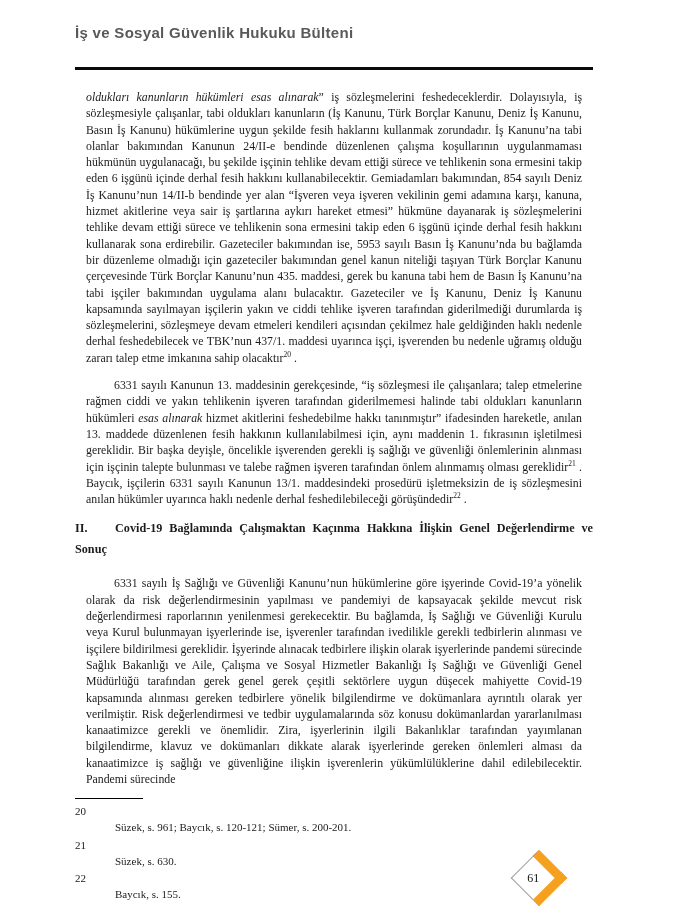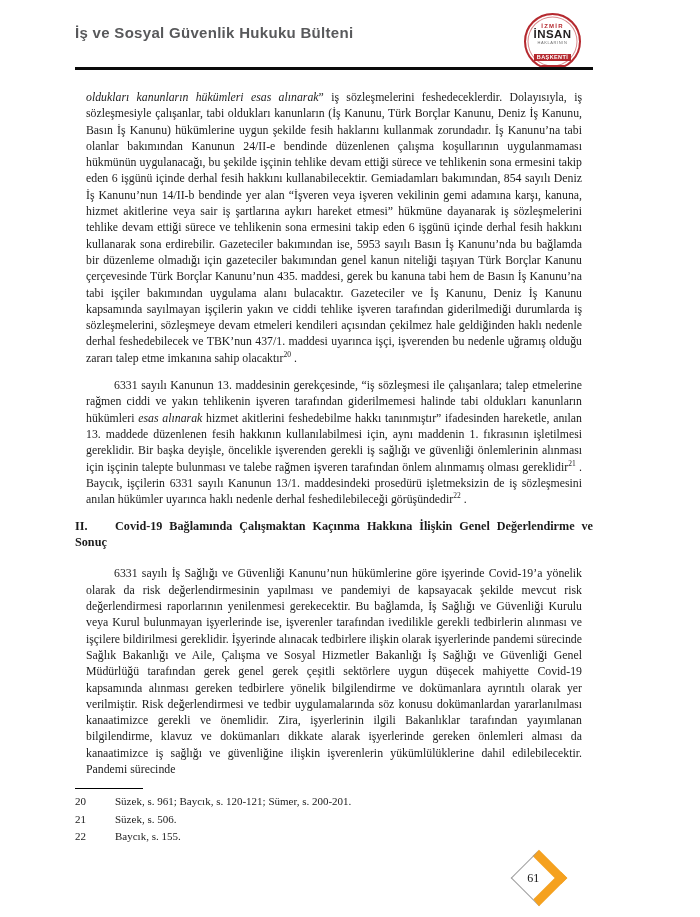--- a/index.html
+++ b/index.html
@@ -33,31 +33,31 @@
 
   
   .content { position:absolute; top:78px; left:75px; width:518px; }
   .para { margin:11px; text-align:justify; font-size:11.8px; line-height:16.3px; }
   .para + .para { margin-top:7px; }
   .para.indent { text-indent:28px; }
   .it { font-style:italic; }
   sup { font-size:7.5px; line-height:0; }
 
   .heading {
-    margin:11px 0 15px 0; font-weight:bold; font-size:12.2px; line-height:16px;
+    margin:11px 0 15px 0; font-weight:bold; font-size:12.2px; line-height:21px;
     text-align:justify;
   }
   .heading-number { display:inline-block; width:40px; }
 
   
   .fn-rule { margin-top:6px; width:68px; border-top:1.5px solid #000; }
   .footnotes { margin-top:4px; }
   .fn-row { display:flex; font-size:11px; line-height:17.5px; }
   .fn-num { flex:0 0 40px; }
-  .fn-text { flex:1; }
+  .fn-text { flex:1;margin-top:16px; }
 
   
   .page-badge {
     position:absolute; left:519px; top:858px; width:40px; height:40px;
     box-sizing:border-box; background:#fff;
     border:1px solid #9e9e9e; border-top:9px solid #F5A11F; border-right:9px solid #F5A11F;
     transform:rotate(45deg);
   }
   .badge-num {
     position:absolute; top:50%; left:50%;
@@ -65,46 +65,39 @@
     font-size:12px; color:#111; font-family:"Liberation Serif", serif;
   }
 </style>
 </head>
 <body>
 
 <div class="page">
 
   <div class="header-title">İş ve Sosyal Güvenlik Hukuku Bülteni</div>
 
-  <div class="logo">
-    <div class="logo-izmir">İZMİR</div>
-    <div class="logo-insan">İNSAN</div>
-    <div class="logo-hak">HAKLARININ</div>
-    <div class="logo-bas">BAŞKENTİ</div>
-    <div class="logo-ribbon"></div>
-  </div>
 
   <div class="header-rule"></div>
 
   <div class="content">
     <div id="body-content">
         <p class="para"><span class="it">oldukları kanunların hükümleri esas alınarak</span><span>” iş sözleşmelerini feshedeceklerdir. Dolayısıyla, iş sözleşmesiyle çalışanlar, tabi oldukları kanunların (İş Kanunu, Türk Borçlar Kanunu, Deniz İş Kanunu, Basın İş Kanunu) hükümlerine uygun şekilde fesih haklarını kullanmak zorundadır. İş Kanunu’na tabi olanlar bakımından Kanunun 24/II-e bendinde düzenlenen çalışma koşullarının uygulanmaması hükmünün uygulanacağı, bu şekilde işçinin tehlike devam ettiği sürece ve tehlikenin sona ermesini takip eden 6 işgünü içinde derhal fesih hakkını kullanabilecektir. Gemiadamları bakımından, 854 sayılı Deniz İş Kanunu’nun 14/II-b bendinde yer alan “İşveren veya işveren vekilinin gemi adamına karşı, kanuna, hizmet akitlerine veya sair iş şartlarına aykırı hareket etmesi” hükmüne dayanarak iş sözleşmelerini tehlike devam ettiği sürece ve tehlikenin sona ermesini takip eden 6 işgünü içinde derhal fesih hakkını kullanarak sona erdirebilir. Gazeteciler bakımından ise, 5953 sayılı Basın İş Kanunu’nda bu bağlamda bir düzenleme olmadığı için gazeteciler bakımından genel kanun niteliği taşıyan Türk Borçlar Kanunu çerçevesinde Türk Borçlar Kanunu’nun 435. maddesi, gerek bu kanuna tabi hem de Basın İş Kanunu’na tabi işçiler bakımından uygulama alanı bulacaktır. Gazeteciler ve İş Kanunu, Deniz İş Kanunu kapsamında sayılmayan işçilerin yakın ve ciddi tehlike işveren tarafından giderilmediği durumlarda iş sözleşmelerini, sözleşmeye devam etmeleri kendileri açısından çekilmez hale geldiğinden haklı nedenle derhal feshedebilecek ve TBK’nun 437/1. maddesi uyarınca işçi, işverenden bu nedenle uğramış olduğu zararı talep etme imkanına sahip olacaktır</span><sup>20</sup><span> .</span></p>
         <p class="para indent"><span>6331 sayılı Kanunun 13. maddesinin gerekçesinde, “iş sözleşmesi ile çalışanlara; talep etmelerine rağmen ciddi ve yakın tehlikenin işveren tarafından giderilmemesi halinde tabi oldukları kanunların hükümleri </span><span class="it">esas alınarak</span><span> hizmet akitlerini feshedebilme hakkı tanınmıştır” ifadesinden hareketle, anılan 13. maddede düzenlenen fesih hakkının kullanılabilmesi için, aynı maddenin 1. fıkrasının işletilmesi gereklidir. Bir başka deyişle, öncelikle işverenden gerekli iş sağlığı ve güvenliği önlemlerinin alınması için işçinin talepte bulunması ve talebe rağmen işveren tarafından önlem alınmamış olması gereklidir</span><sup>21</sup><span> . Baycık, işçilerin 6331 sayılı Kanunun 13/1. maddesindeki prosedürü işletmeksizin de iş sözleşmesini anılan hükümler uyarınca haklı nedenle derhal feshedilebileceği görüşündedir</span><sup>22</sup><span> .</span></p>
         <p class="heading"><span class="heading-number">II.</span><span>Covid-19 Bağlamında Çalışmaktan Kaçınma Hakkına İlişkin Genel Değerlendirme ve Sonuç</span></p>
         <p class="para indent"><span>6331 sayılı İş Sağlığı ve Güvenliği Kanunu’nun hükümlerine göre işyerinde Covid-19’a yönelik olarak da risk değerlendirmesinin yapılması ve pandemiyi de kapsayacak şekilde mevcut risk değerlendirmesi raporlarının yenilenmesi gerekecektir. Bu bağlamda, İş Sağlığı ve Güvenliği Kurulu veya Kurul bulunmayan işyerlerinde ise, işverenler tarafından ivedilikle gerekli tedbirlerin alınması ve işçilere bildirilmesi gereklidir. İşyerinde alınacak tedbirlere ilişkin olarak işyerlerinde pandemi sürecinde Sağlık Bakanlığı ve Aile, Çalışma ve Sosyal Hizmetler Bakanlığı İş Sağlığı ve Güvenliği Genel Müdürlüğü tarafından gerek genel gerek çeşitli sektörlere uygun düşecek mahiyette Covid-19 kapsamında alınması gereken tedbirlere yönelik bilgilendirme ve dokümanlara ayrıntılı olarak yer verilmiştir. Risk değerlendirmesi ve tedbir uygulamalarında söz konusu dokümanlardan yararlanılması kanaatimizce gerekli ve önemlidir. Zira, işyerlerinin ilgili Bakanlıklar tarafından yayımlanan bilgilendirme, klavuz ve dokümanları dikkate alarak işyerlerinde gereken önlemleri alması da kanaatimizce iş sağlığı ve güvenliğine ilişkin işverenlerin yükümlülüklerine dahil edilebilecektir. Pandemi sürecinde</span></p>
       </div>
     <div class="fn-rule"></div>
     <div id="footnotes" class="footnotes">
         <div class="fn-row">
           <span class="fn-num">20</span>
           <span class="fn-text">Süzek, s. 961; Baycık, s. 120-121; Sümer, s. 200-201.</span>
         </div>
         <div class="fn-row">
           <span class="fn-num">21</span>
-          <span class="fn-text">Süzek, s. 506.</span>
+          <span class="fn-text">Süzek, s. 630.</span>
         </div>
         <div class="fn-row">
           <span class="fn-num">22</span>
           <span class="fn-text">Baycık, s. 155.</span>
         </div>
       </div>
   </div>
 
   <div class="page-badge">
     <span class="badge-num">61</span>

